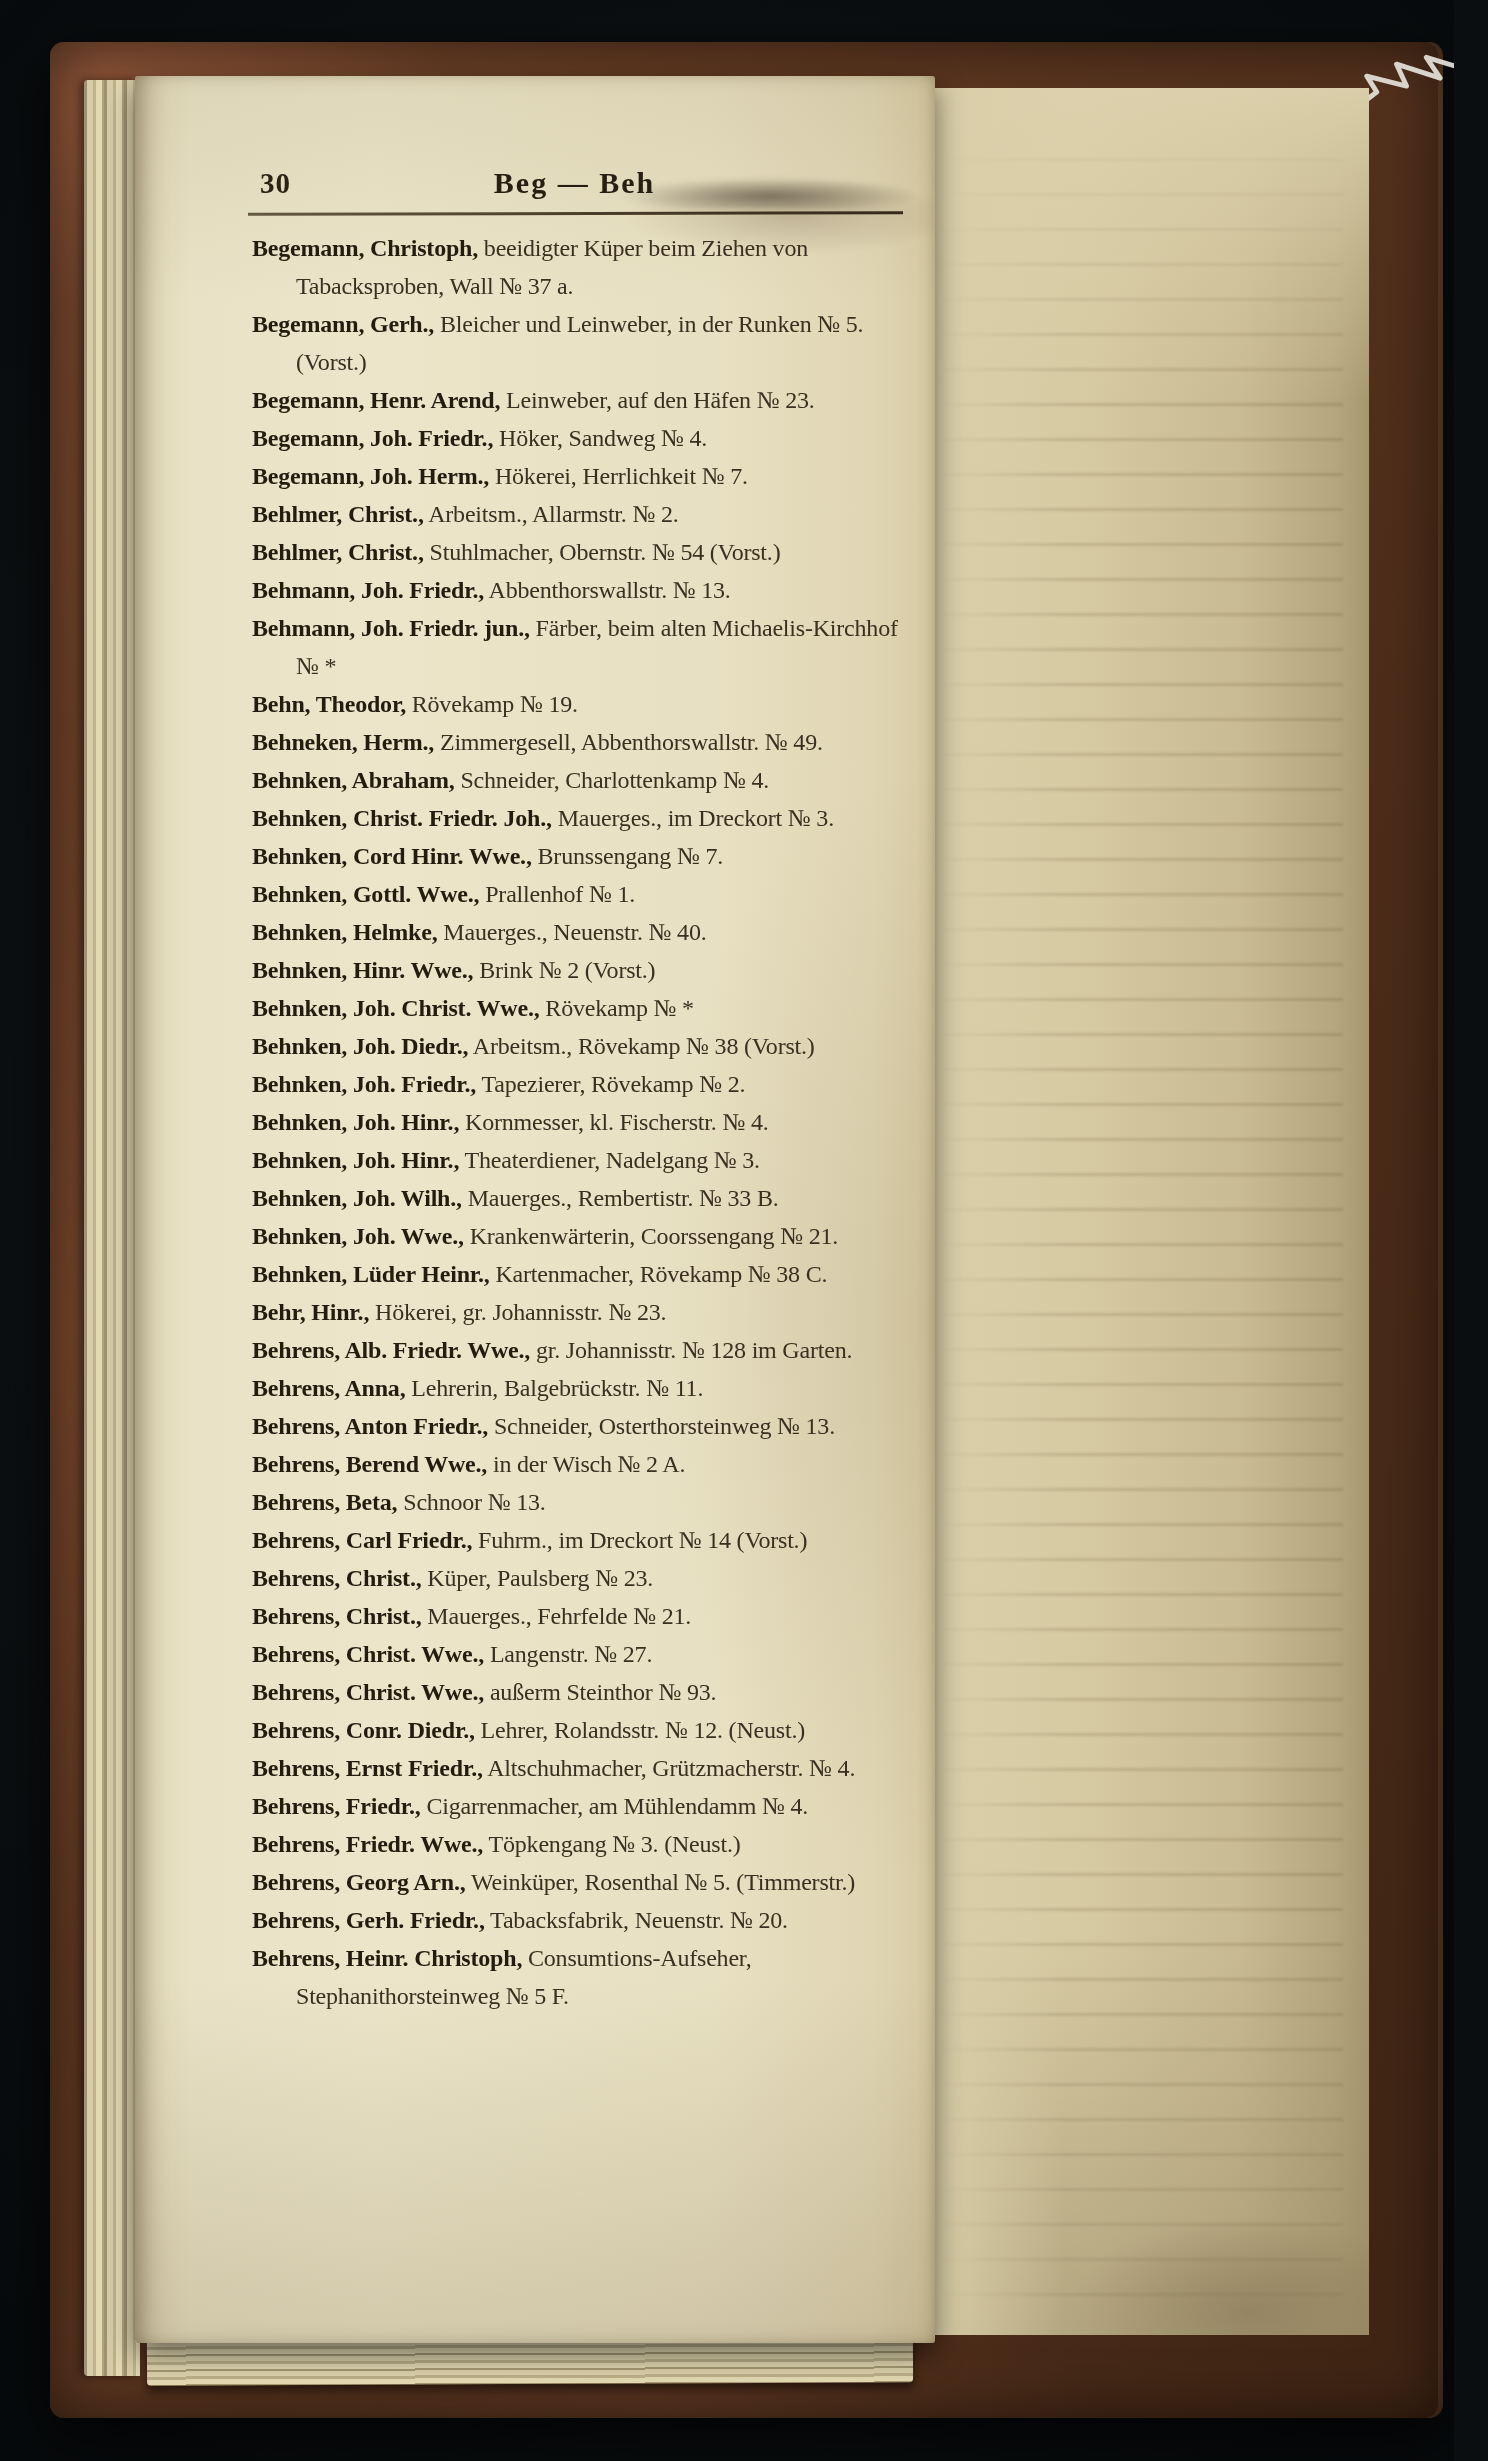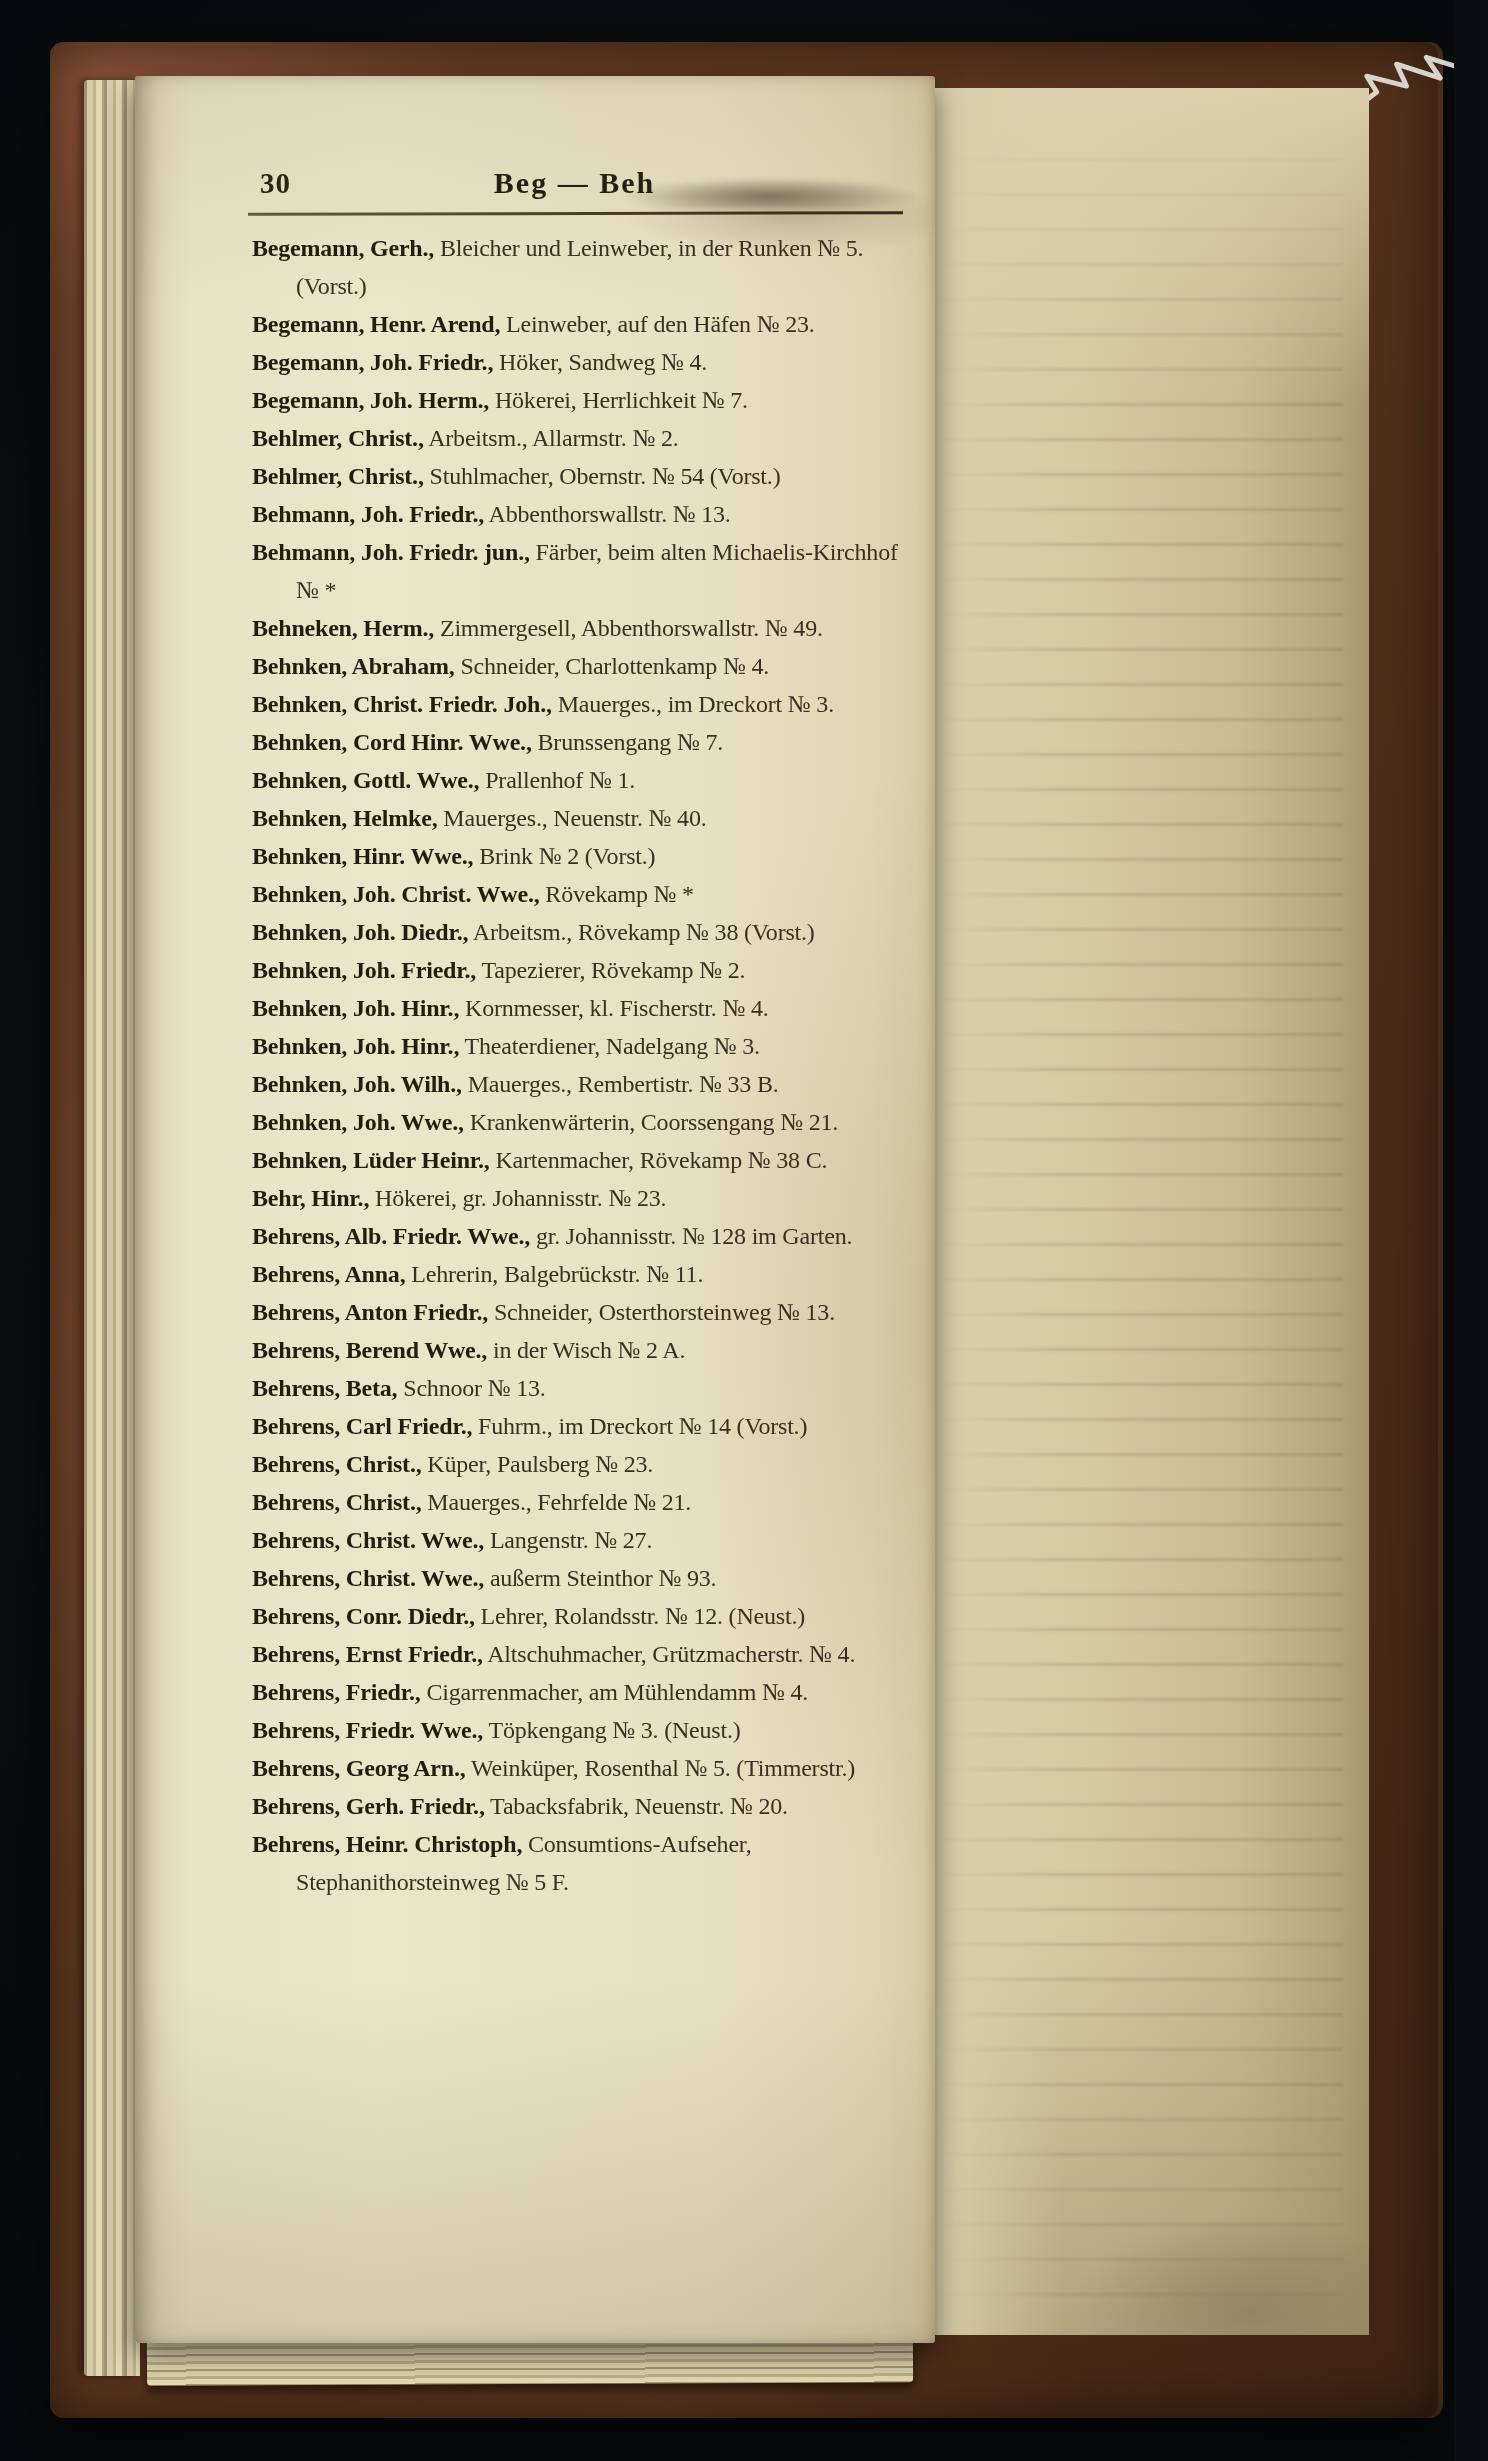--- a/index.html
+++ b/index.html
@@ -181,28 +181,30 @@
   </div>
 
   <div class="page">
     <div class="page-head">
       <span class="page-number">30</span>
       <div class="head-title">Beg — Beh</div>
     </div>
     <div class="rule-smear"></div>
     <div class="head-rule"></div>
     <div class="entries">
+        <p class="entry"><span class="entry-name">Begemann, Christoph,</span> <span class="entry-detail">beeidigter Küper beim Ziehen von Tabacksproben, Wall № 37 a.</span></p>
         <p class="entry"><span class="entry-name">Begemann, Gerh.,</span> <span class="entry-detail">Bleicher und Leinweber, in der Runken № 5. (Vorst.)</span></p>
         <p class="entry"><span class="entry-name">Begemann, Henr. Arend,</span> <span class="entry-detail">Leinweber, auf den Häfen № 23.</span></p>
         <p class="entry"><span class="entry-name">Begemann, Joh. Friedr.,</span> <span class="entry-detail">Höker, Sandweg № 4.</span></p>
         <p class="entry"><span class="entry-name">Begemann, Joh. Herm.,</span> <span class="entry-detail">Hökerei, Herrlichkeit № 7.</span></p>
         <p class="entry"><span class="entry-name">Behlmer, Christ.,</span> <span class="entry-detail">Arbeitsm., Allarmstr. № 2.</span></p>
         <p class="entry"><span class="entry-name">Behlmer, Christ.,</span> <span class="entry-detail">Stuhlmacher, Obernstr. № 54 (Vorst.)</span></p>
         <p class="entry"><span class="entry-name">Behmann, Joh. Friedr.,</span> <span class="entry-detail">Abbenthorswallstr. № 13.</span></p>
         <p class="entry"><span class="entry-name">Behmann, Joh. Friedr. jun.,</span> <span class="entry-detail">Färber, beim alten Michaelis-Kirchhof № *</span></p>
+        <p class="entry"><span class="entry-name">Behn, Theodor,</span> <span class="entry-detail">Rövekamp № 19.</span></p>
         <p class="entry"><span class="entry-name">Behneken, Herm.,</span> <span class="entry-detail">Zimmergesell, Abbenthorswallstr. № 49.</span></p>
         <p class="entry"><span class="entry-name">Behnken, Abraham,</span> <span class="entry-detail">Schneider, Charlottenkamp № 4.</span></p>
         <p class="entry"><span class="entry-name">Behnken, Christ. Friedr. Joh.,</span> <span class="entry-detail">Mauerges., im Dreckort № 3.</span></p>
         <p class="entry"><span class="entry-name">Behnken, Cord Hinr. Wwe.,</span> <span class="entry-detail">Brunssengang № 7.</span></p>
         <p class="entry"><span class="entry-name">Behnken, Gottl. Wwe.,</span> <span class="entry-detail">Prallenhof № 1.</span></p>
         <p class="entry"><span class="entry-name">Behnken, Helmke,</span> <span class="entry-detail">Mauerges., Neuenstr. № 40.</span></p>
         <p class="entry"><span class="entry-name">Behnken, Hinr. Wwe.,</span> <span class="entry-detail">Brink № 2 (Vorst.)</span></p>
         <p class="entry"><span class="entry-name">Behnken, Joh. Christ. Wwe.,</span> <span class="entry-detail">Rövekamp № *</span></p>
         <p class="entry"><span class="entry-name">Behnken, Joh. Diedr.,</span> <span class="entry-detail">Arbeitsm., Rövekamp № 38 (Vorst.)</span></p>
         <p class="entry"><span class="entry-name">Behnken, Joh. Friedr.,</span> <span class="entry-detail">Tapezierer, Rövekamp № 2.</span></p>

